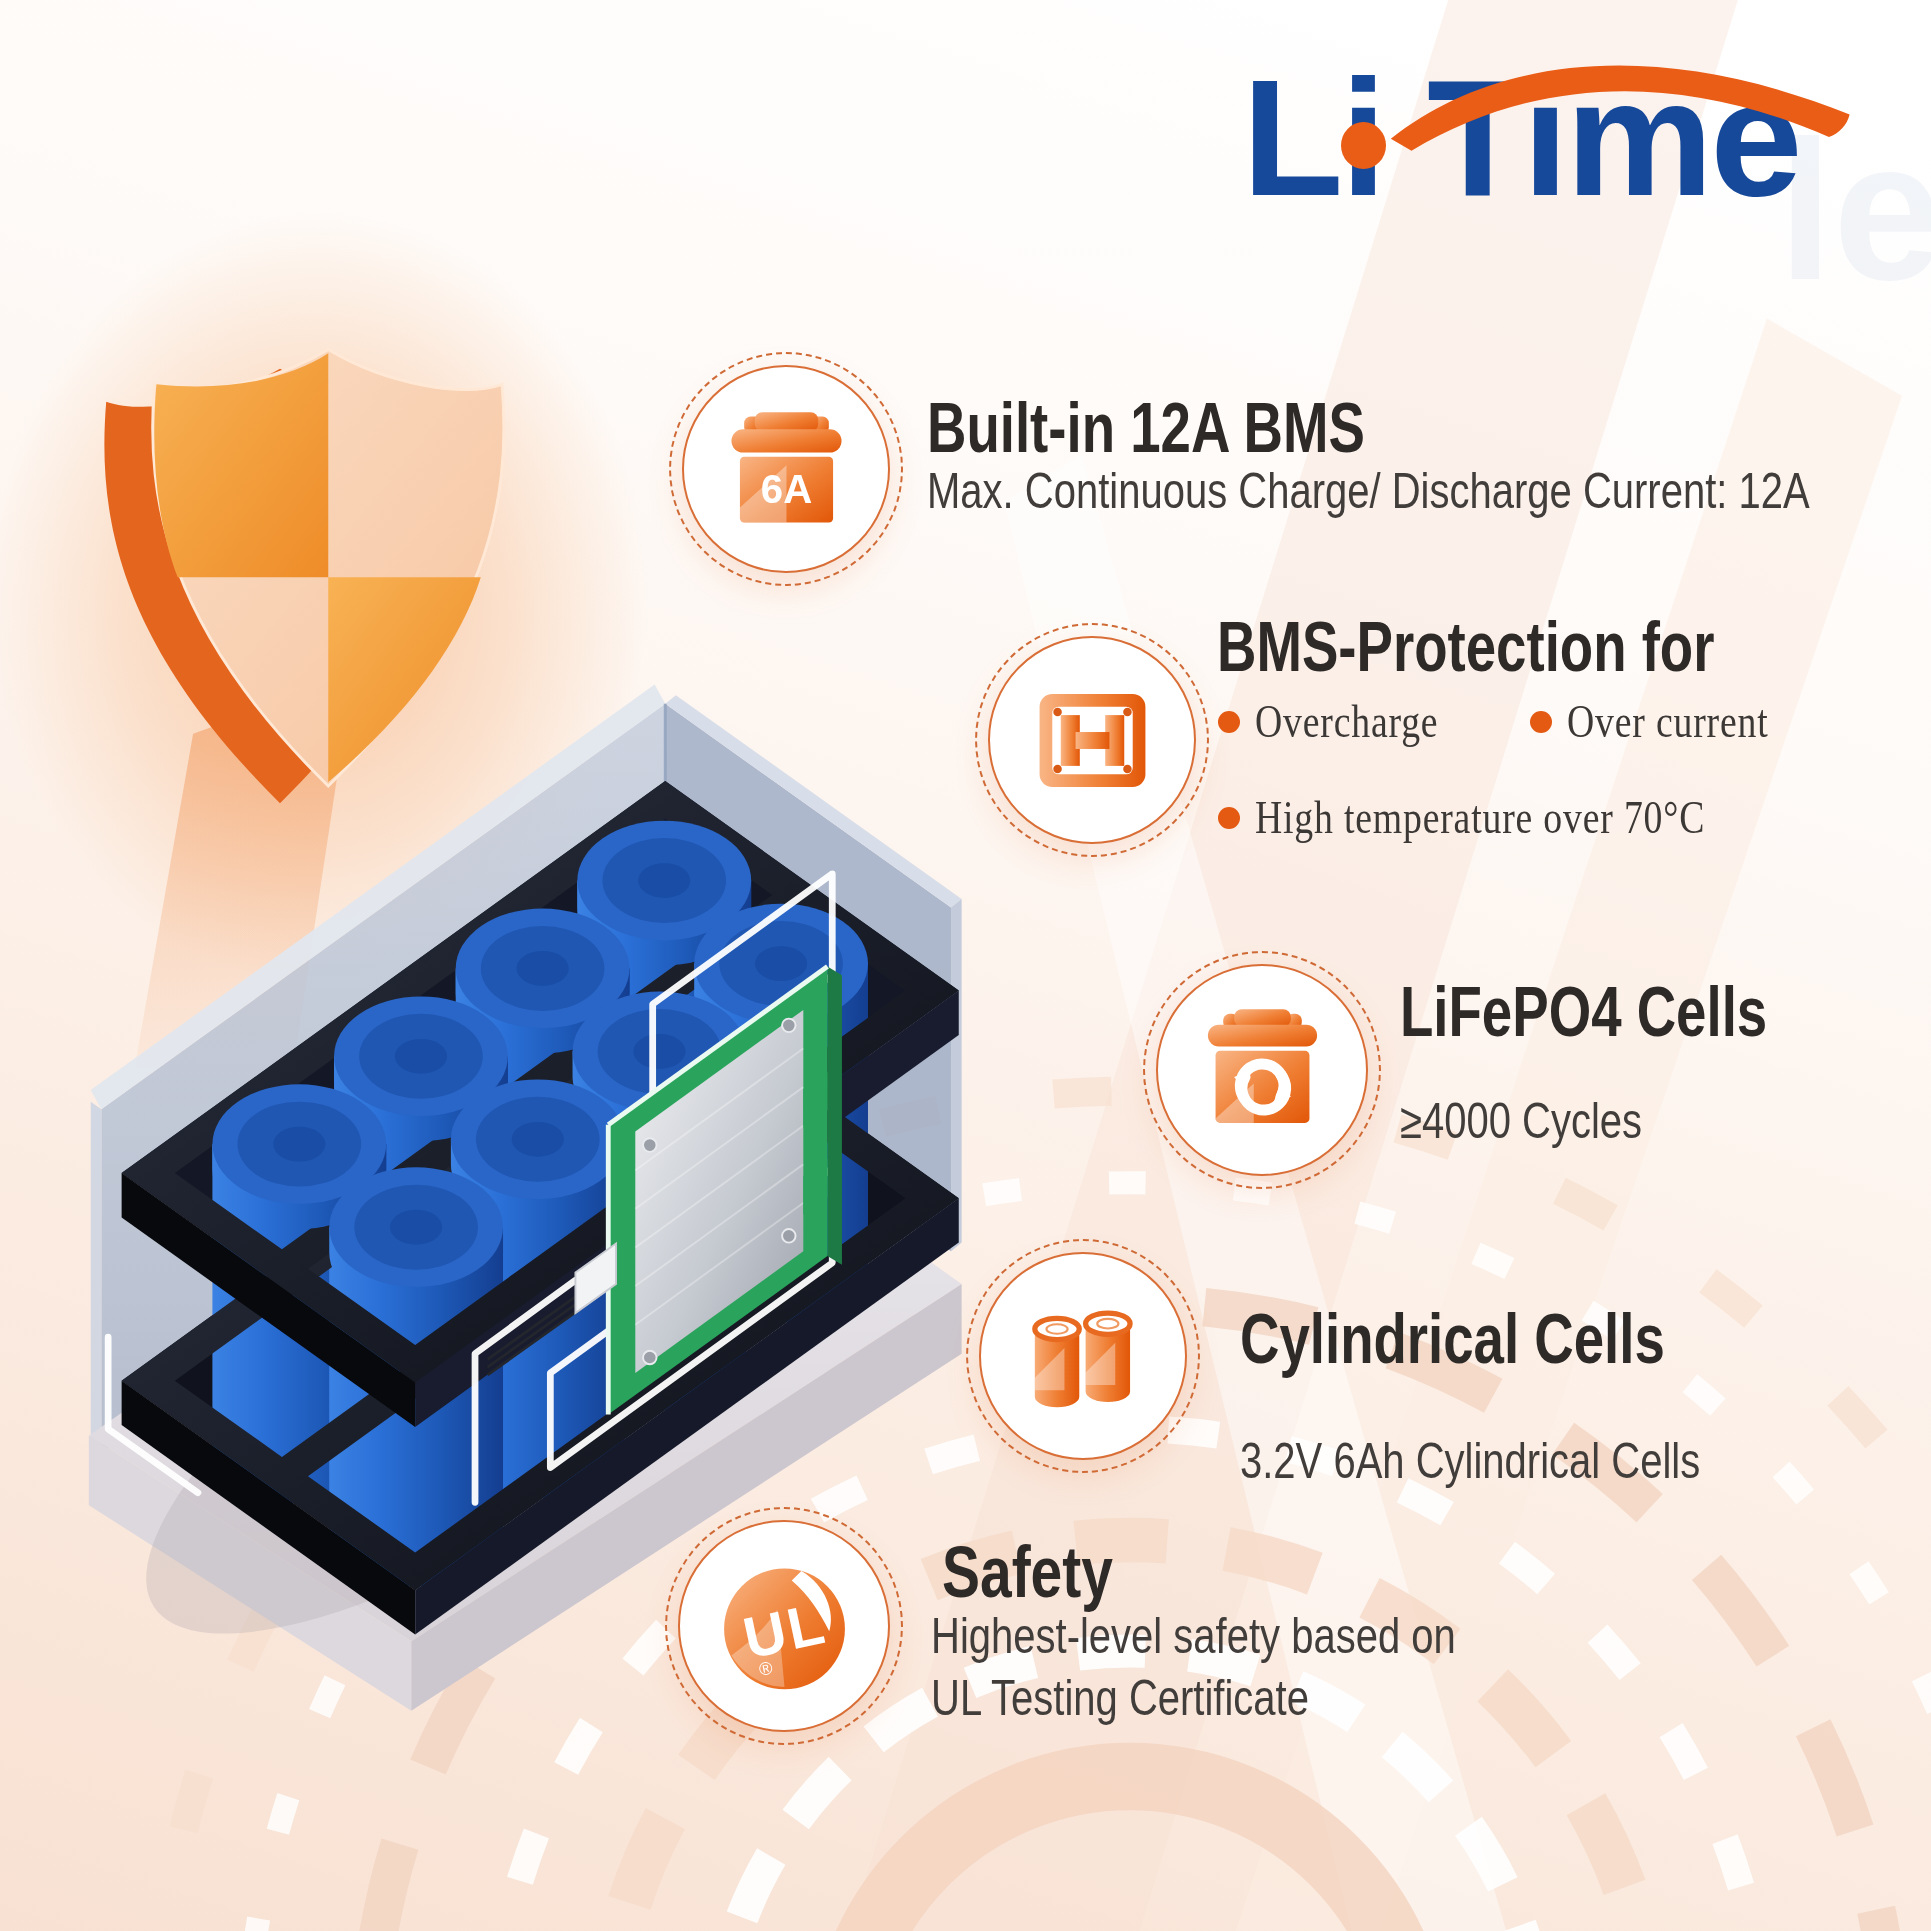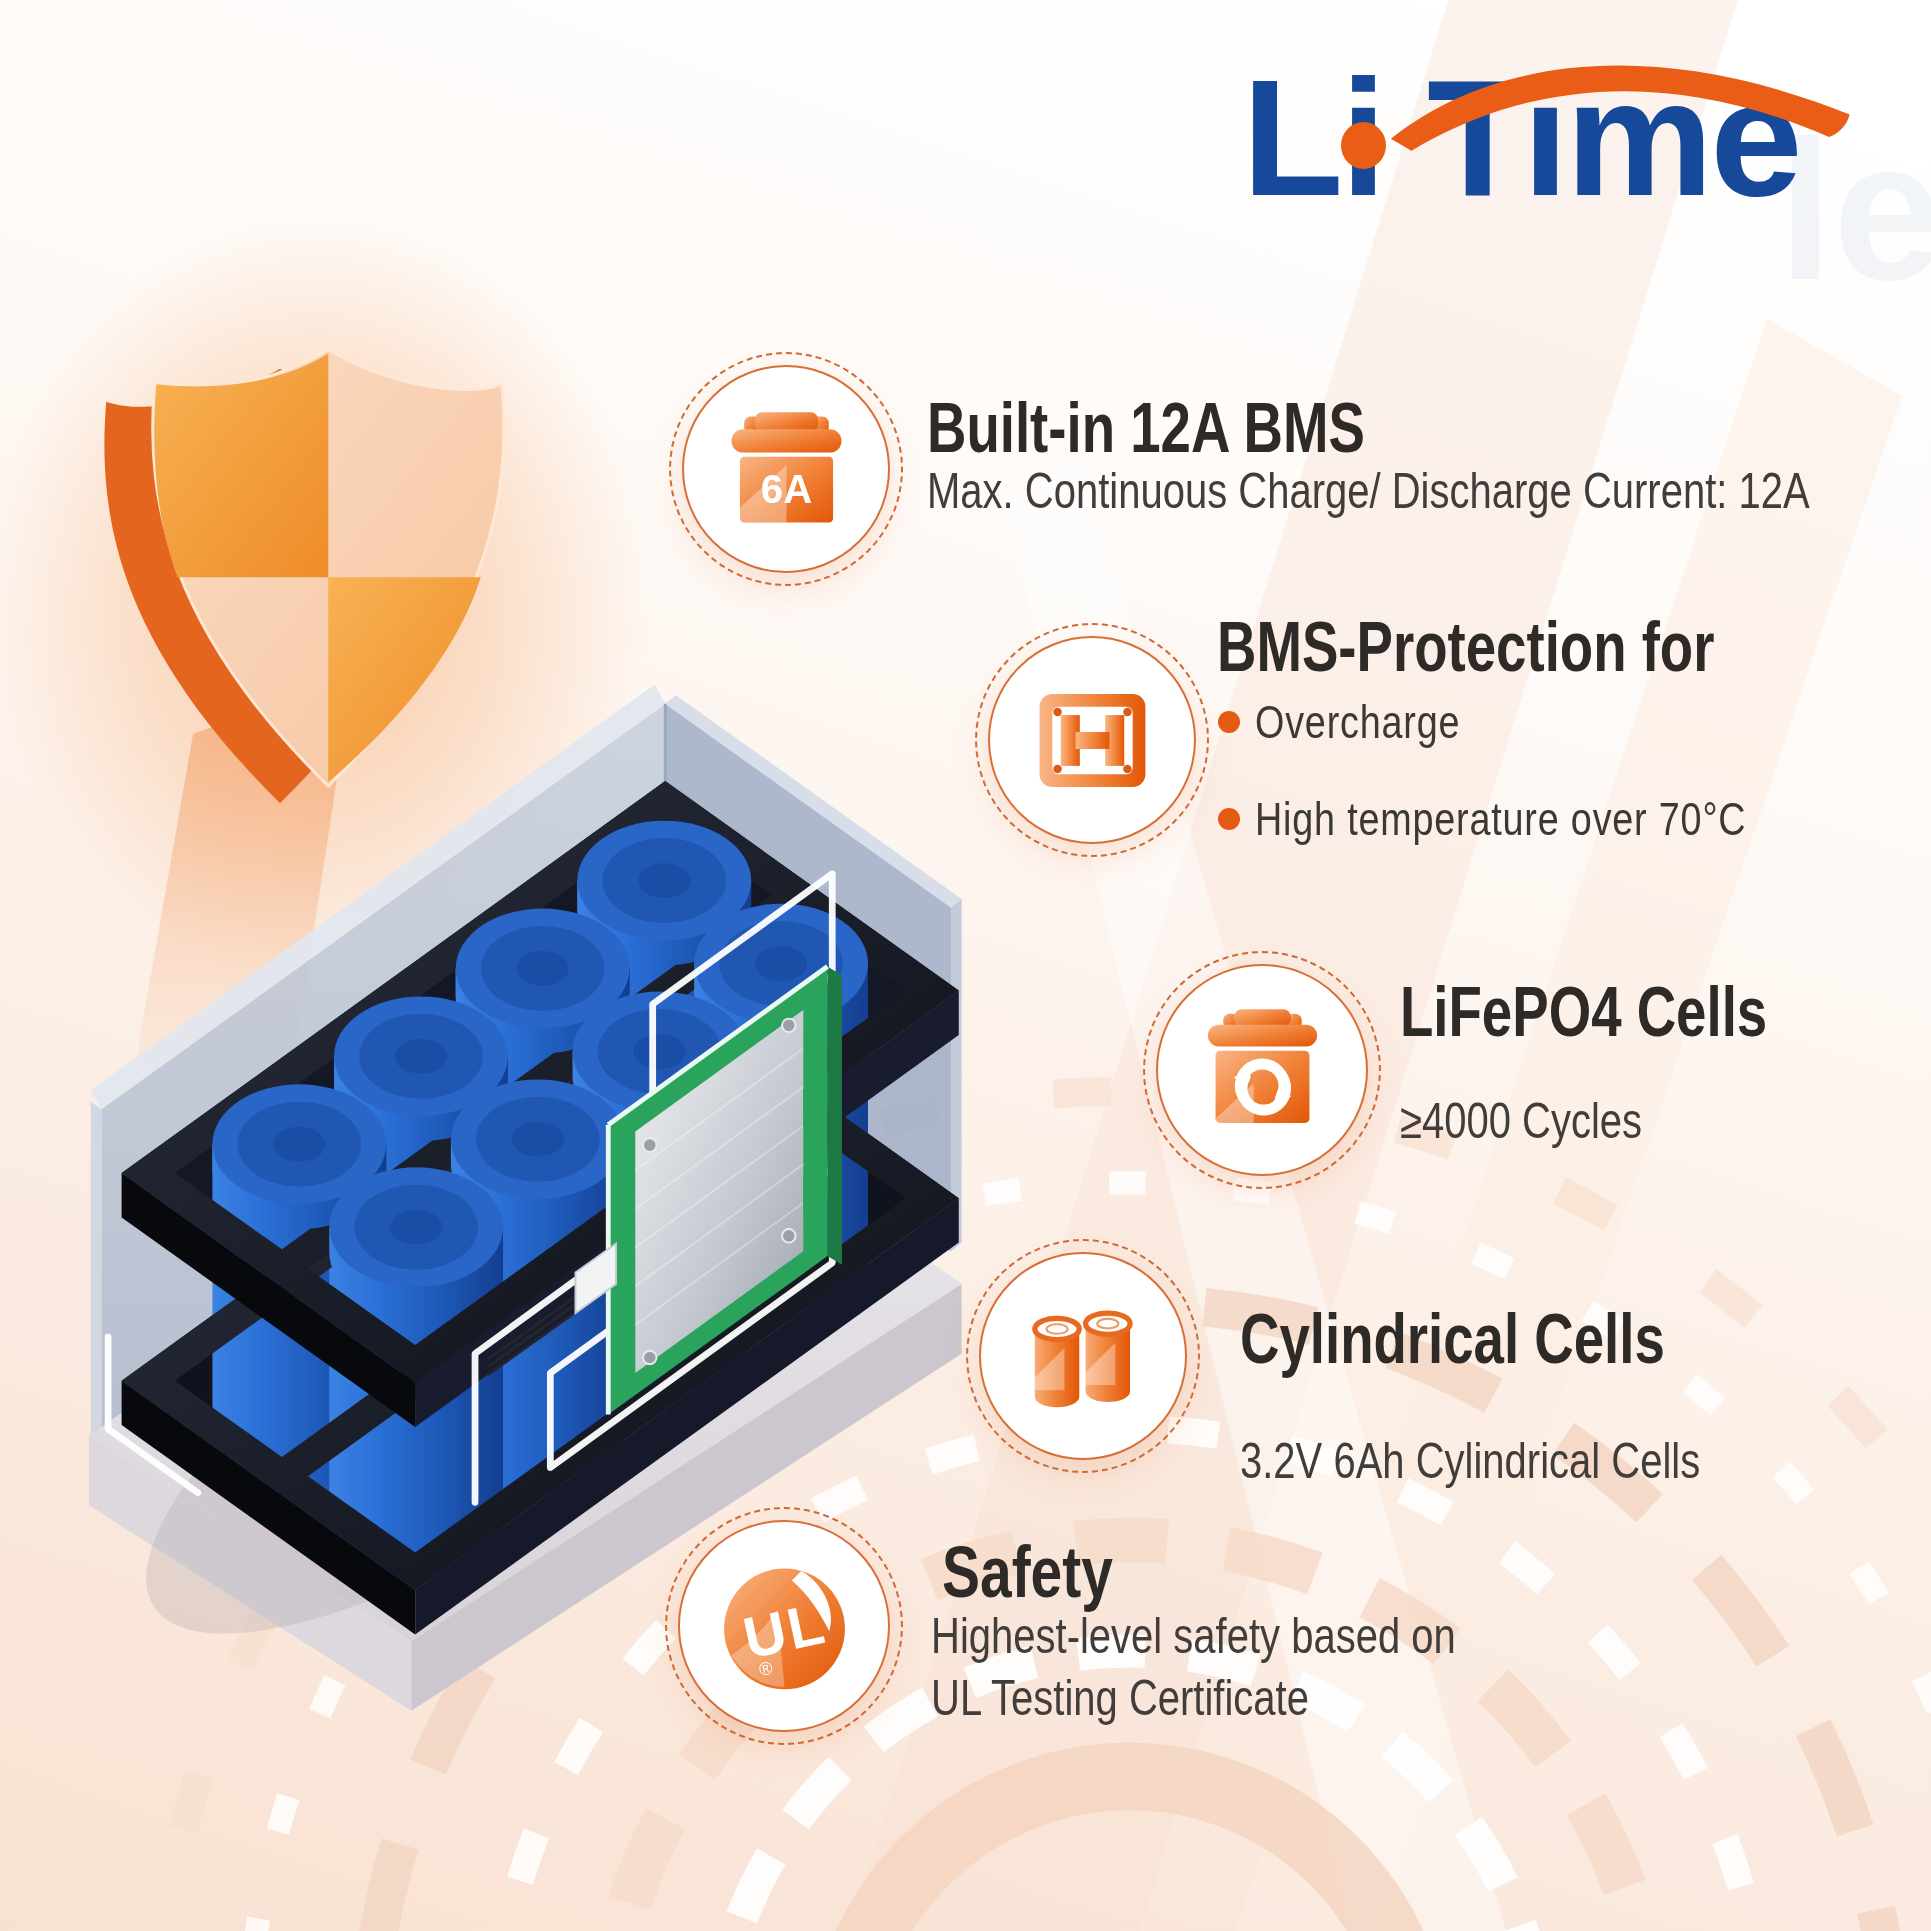--- a/index.html
+++ b/index.html
@@ -32,21 +32,21 @@
   .ftitle{font-weight:bold;color:#2e2a28;font-size:70px;line-height:1.08;transform:scaleX(0.78);transform-origin:0 0;white-space:nowrap;}
   .fsub{color:#413d3b;font-size:50px;line-height:1.15;transform:scaleX(0.80);transform-origin:0 0;white-space:nowrap;}
   .t1{left:927px;top:391px;} .s1{left:927px;top:463px;}
   .t2{left:1217px;top:610px;}
   .t3{left:1400px;top:975px;} .s3{left:1400px;top:1093px;}
   .t4{left:1240px;top:1302px;} .s4{left:1240px;top:1433px;}
   .t5{left:942px;top:1533px;font-size:73px;}
   .s5{left:931px;top:1605px;line-height:62px;}
   .bullets{
     left:1218px;top:695px;width:714px;
-    display:grid;grid-template-columns:312px auto;row-gap:27px;
+    display:grid;grid-template-columns:312px auto;row-gap:27px;font-family:Liberation Serif, serif;
   }
   .bullet{display:flex;align-items:center;}
   .bullet .dot{width:22px;height:22px;border-radius:50%;background:#e45a12;margin-right:14.5px;flex:none;}
   .bullet .blabel{font-size:46px;color:#3c3836;letter-spacing:1px;transform:scaleX(0.82);transform-origin:0 50%;white-space:nowrap;}
   .bullet.wide{grid-column:1/3;margin-top:16px;}
 </style>
 </head>
 <body>
 
 <svg class="abs" style="left:0;top:0" width="1931" height="1931" viewBox="0 0 2000 2000">
@@ -299,20 +299,24 @@
           <circle cx="93" cy="87" r="4" fill="#d85a14"></circle>
       </svg>
     </div>
   </div>
   <div class="abs ftitle t2">BMS-Protection for</div>
   <div class="abs bullets">
     <div class="bullet">
         <span class="dot"></span>
         <span class="blabel">Overcharge</span>
       </div>
+    <div class="bullet">
+        <span class="dot"></span>
+        <span class="blabel">Over current</span>
+      </div>
     <div class="bullet wide">
         <span class="dot"></span>
         <span class="blabel">High temperature over 70°C</span>
       </div>
   </div>
 </div>
 
 <div>
   <div class="abs fcircle c3">
     <div class="inner">

